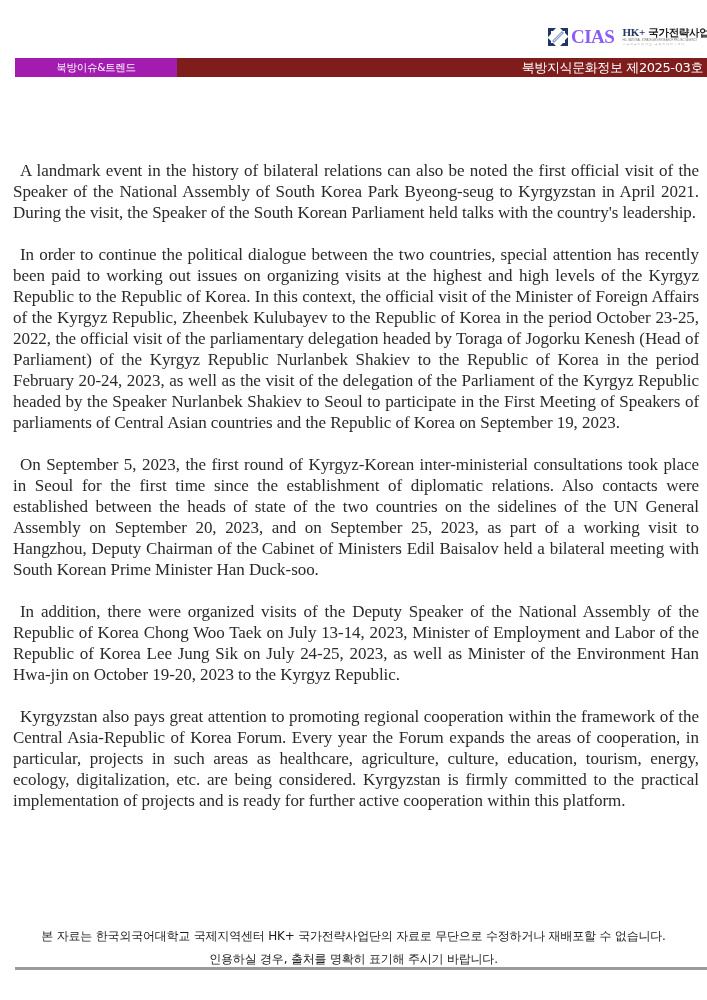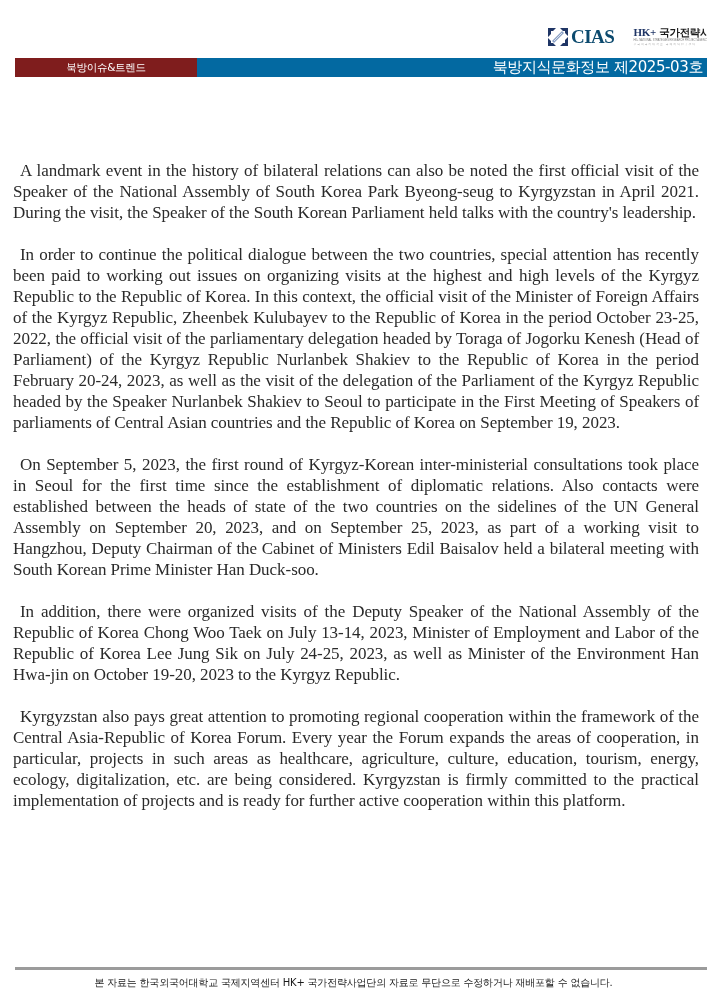--- a/index.html
+++ b/index.html
@@ -26,23 +26,23 @@
   .logo-mark {
     width: 22px;
     height: 22px;
     display: inline-block;
     margin-right: 2px;
   }
   .logo-cias {
     font-family: "Liberation Serif", "DejaVu Serif", serif;
     font-size: 19px;
     font-weight: bold;
-    color: #0c4a6e;
+    color: #8b5cf6;
     letter-spacing: -0.5px;
-    margin-right: 19px;
+    margin-right: 8px;
     line-height: 22px;
   }
   .logo-right {
     display: flex;
     flex-direction: column;
     line-height: 1;
   }
   .logo-title {
     font-family: "DejaVu Sans", sans-serif;
     font-size: 10.5px;
@@ -73,36 +73,36 @@
   }
   .header-bar {
     position: absolute;
     left: 15px;
     top: 58px;
     width: 692px;
     height: 19px;
     display: flex;
   }
   .header-left {
-    width: 182px;
-    background: #7f1d1d;
+    width: 162px;
+    background: #a21caf;
     color: #ffffff;
     font-family: "DejaVu Sans", sans-serif;
     font-size: 10.5px;
     display: flex;
     align-items: center;
     justify-content: center;
     letter-spacing: -0.3px;
   }
   .header-right {
     flex: 1;
-    background: #0369a1;
+    background: #7f1d1d;
     color: #ffffff;
     font-family: "DejaVu Sans", sans-serif;
-    font-size: 15px;
+    font-size: 13px;
     display: flex;
     align-items: center;
     justify-content: flex-end;
     padding-right: 4px;
     letter-spacing: -0.4px;
   }
   .content {
     position: absolute;
     left: 13px;
     top: 160px;
@@ -116,24 +116,23 @@
     text-indent: 7px;
     color: #2a2a2a;
     letter-spacing: -0.05px;
   }
   .footer-note {
     position: absolute;
     left: 0;
     width: 707px;
     text-align: center;
     font-family: "DejaVu Sans", sans-serif;
-    font-size: 10px;
+    font-size: 12px;
     color: #1a1a1a;
     letter-spacing: -0.2px;
-    margin-top: 48px;
   }
   .footer-note.l1 { top: 928px; }
   .footer-note.l2 { top: 951px; }
   .footer-rule {
     position: absolute;
     left: 15px;
     top: 967px;
     width: 692px;
     height: 3px;
     background: #9b9b9b;

